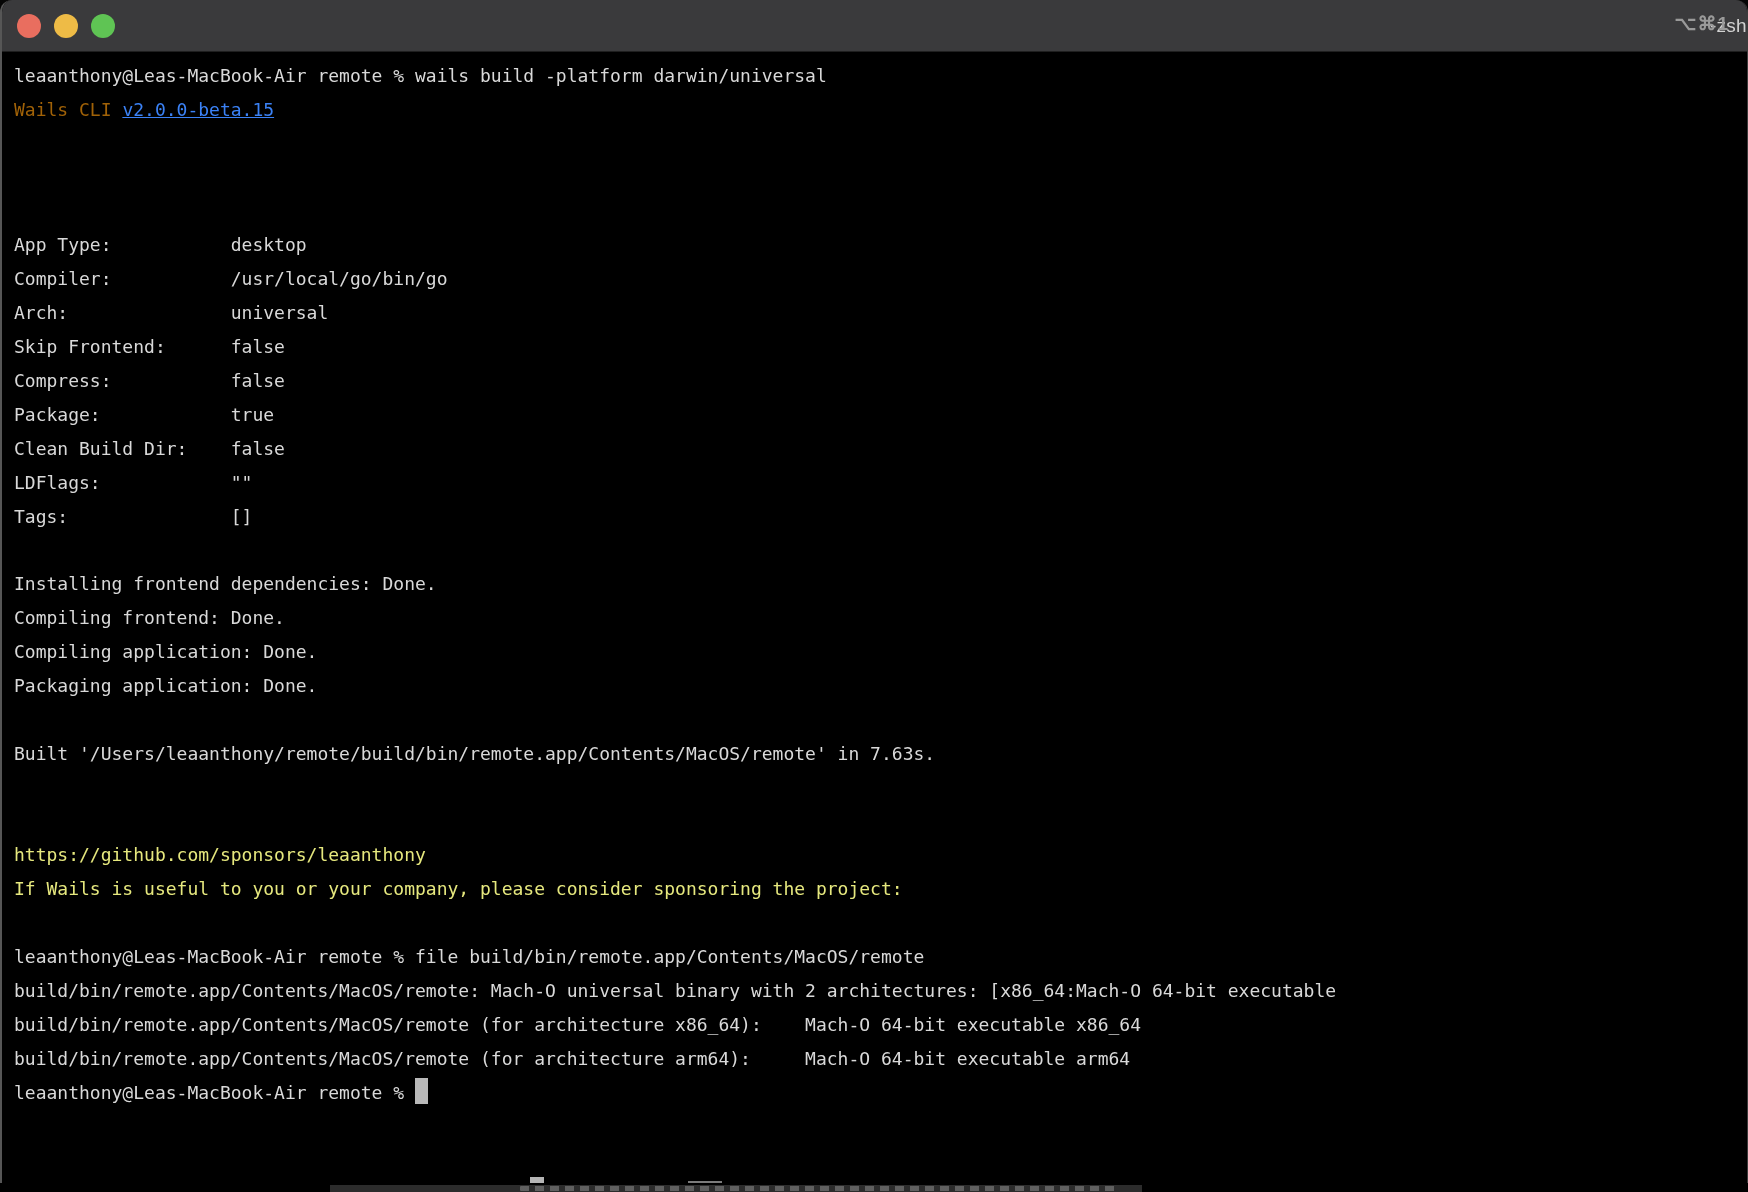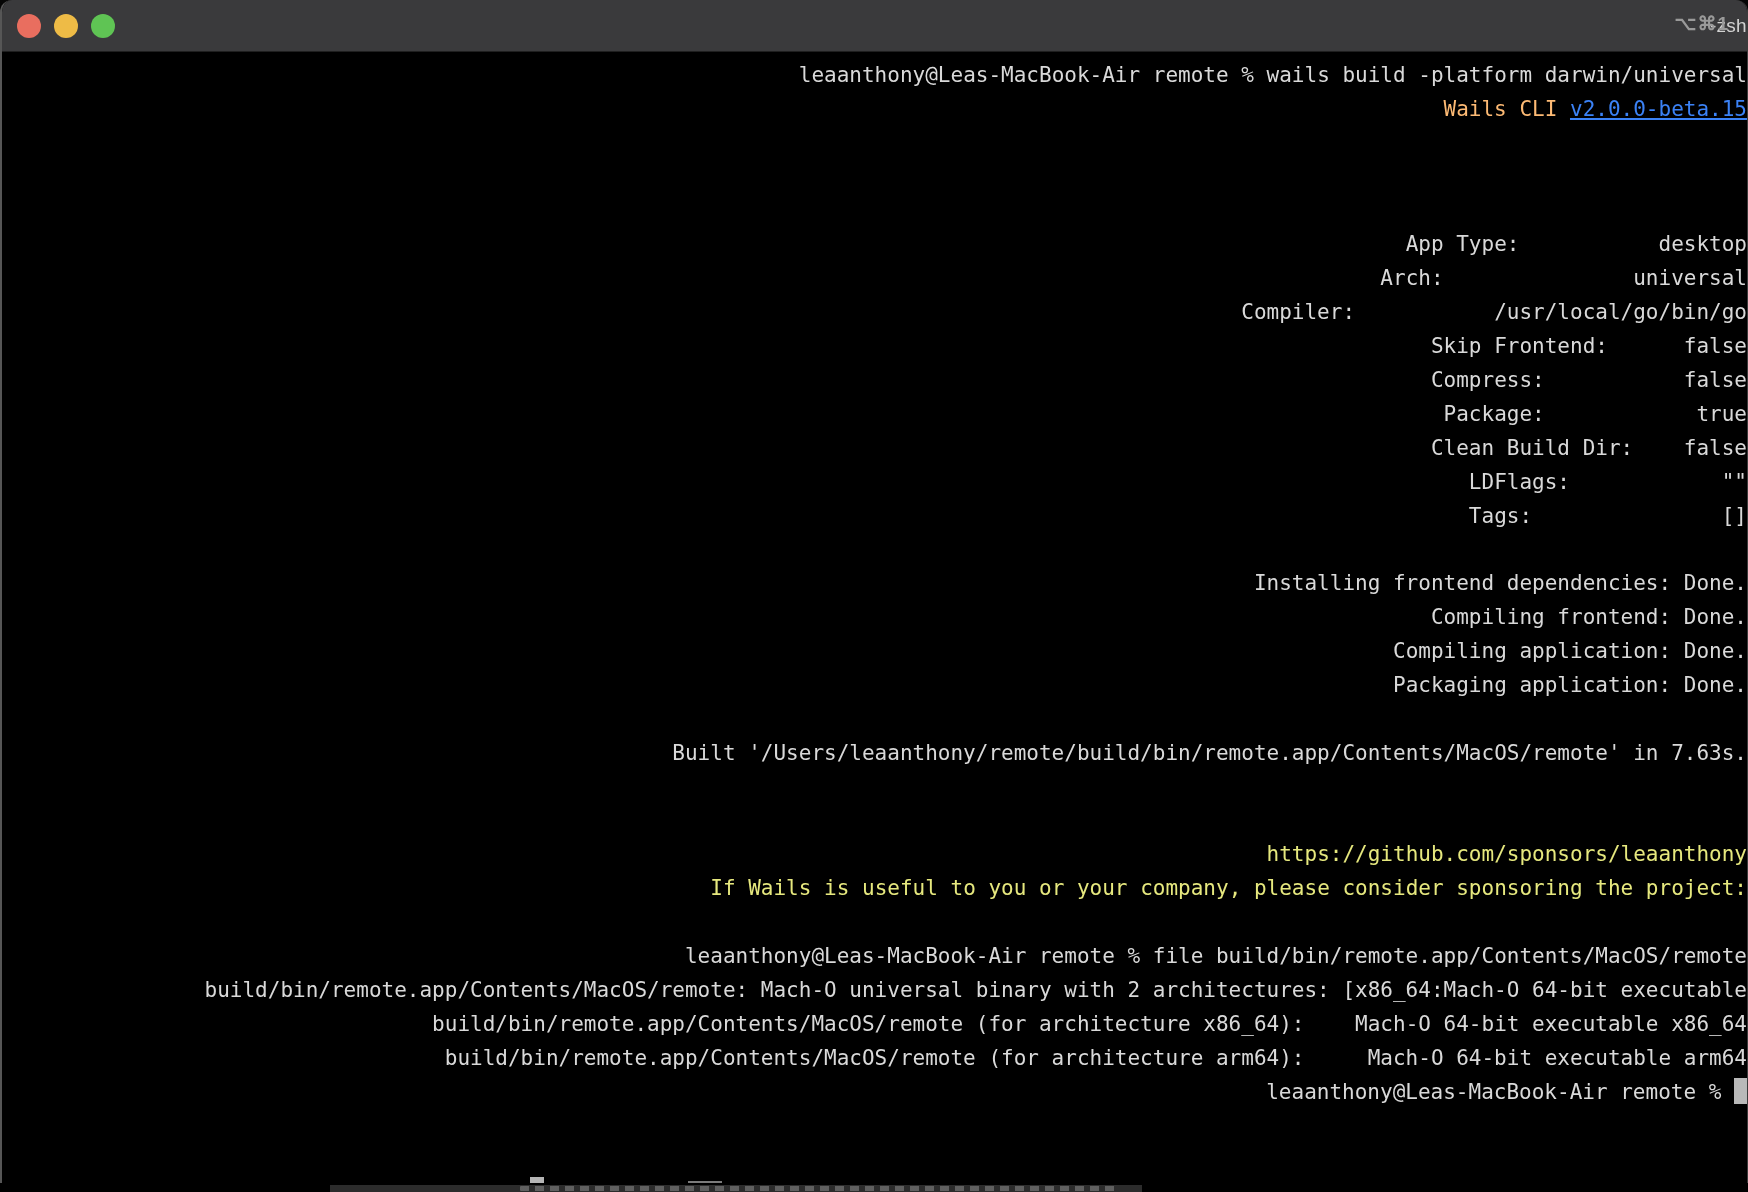--- a/index.html
+++ b/index.html
@@ -27,23 +27,22 @@
     color:#d2d2d2;font-size:19px;font-weight:normal;letter-spacing:.3px;
   }
   .shortcut{
     position:absolute;right:18px;top:12px;
     color:#9a9a9a;font-size:19px;font-weight:bold;letter-spacing:1px;
   }
 
   .term{
     padding:7px 0 0 12px;
     font-family:"DejaVu Sans Mono","Liberation Mono",monospace;
-    font-size:21px;
+    font-size:18px;
     color:#d9d9d9;
-    text-align:right;
   }
   .term-line{
     height:33.9px;line-height:33.9px;white-space:pre;
   }
   .cursor{
     display:inline-block;width:13px;height:26px;background:#b9b9b9;
     vertical-align:-5px;
   }
 
   
@@ -68,27 +67,27 @@
       <div class="light red"></div>
       <div class="light yellow"></div>
       <div class="light green"></div>
     </div>
     <div class="title">-zsh</div>
     <div class="shortcut">⌥⌘1</div>
   </div>
 
   <div class="term">
       <div class="term-line"><span>leaanthony@Leas-MacBook-Air remote % wails build -platform darwin/universal</span></div>
-      <div class="term-line"><span style="color: #fdba74;">Wails CLI </span><span style="color: #3b82f6; text-decoration: underline;">v2.0.0-beta.15</span></div>
+      <div class="term-line"><span style="color: #a16207;">Wails CLI </span><span style="color: #3b82f6; text-decoration: underline;">v2.0.0-beta.15</span></div>
       <div class="term-line"></div>
       <div class="term-line"></div>
       <div class="term-line"></div>
       <div class="term-line"><span>App Type:           desktop</span></div>
+      <div class="term-line"><span>Compiler:           /usr/local/go/bin/go</span></div>
       <div class="term-line"><span>Arch:               universal</span></div>
-      <div class="term-line"><span>Compiler:           /usr/local/go/bin/go</span></div>
       <div class="term-line"><span>Skip Frontend:      false</span></div>
       <div class="term-line"><span>Compress:           false</span></div>
       <div class="term-line"><span>Package:            true</span></div>
       <div class="term-line"><span>Clean Build Dir:    false</span></div>
       <div class="term-line"><span>LDFlags:            ""</span></div>
       <div class="term-line"><span>Tags:               []</span></div>
       <div class="term-line"></div>
       <div class="term-line"><span>Installing frontend dependencies: Done.</span></div>
       <div class="term-line"><span>Compiling frontend: Done.</span></div>
       <div class="term-line"><span>Compiling application: Done.</span></div>

